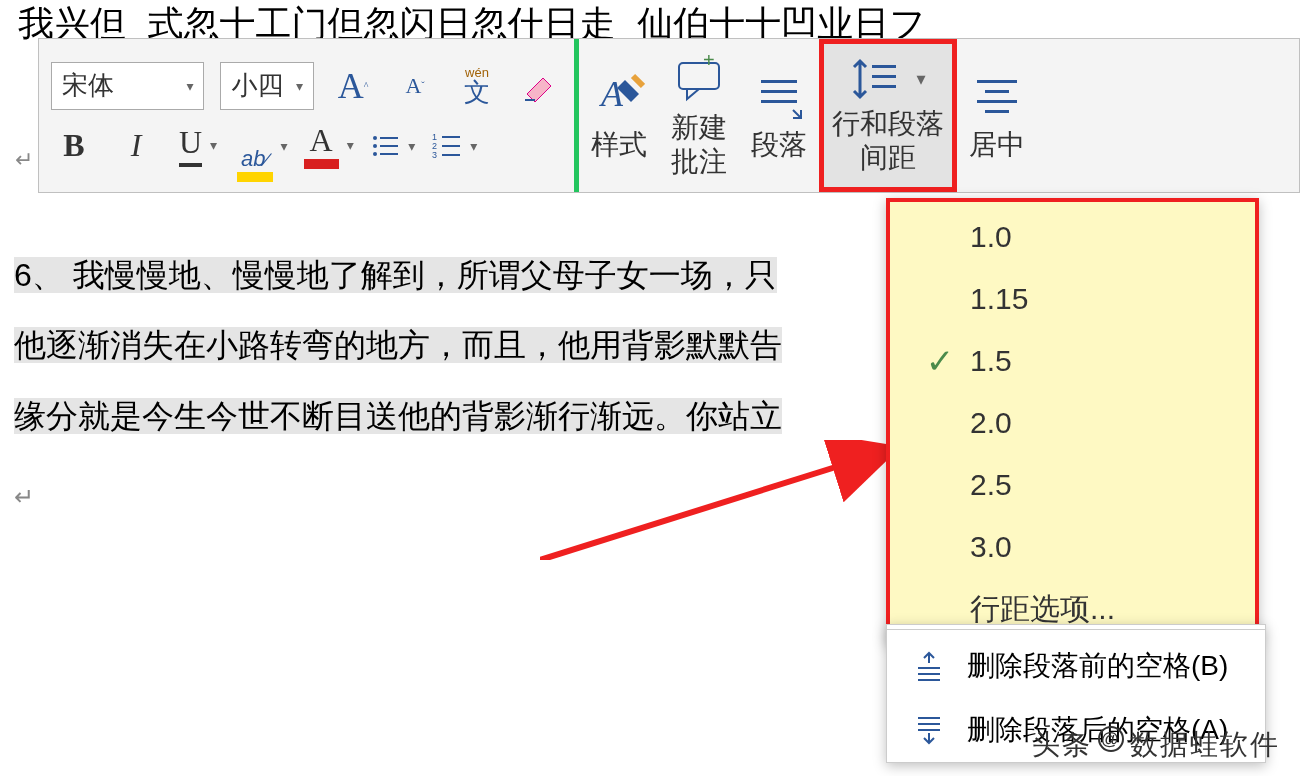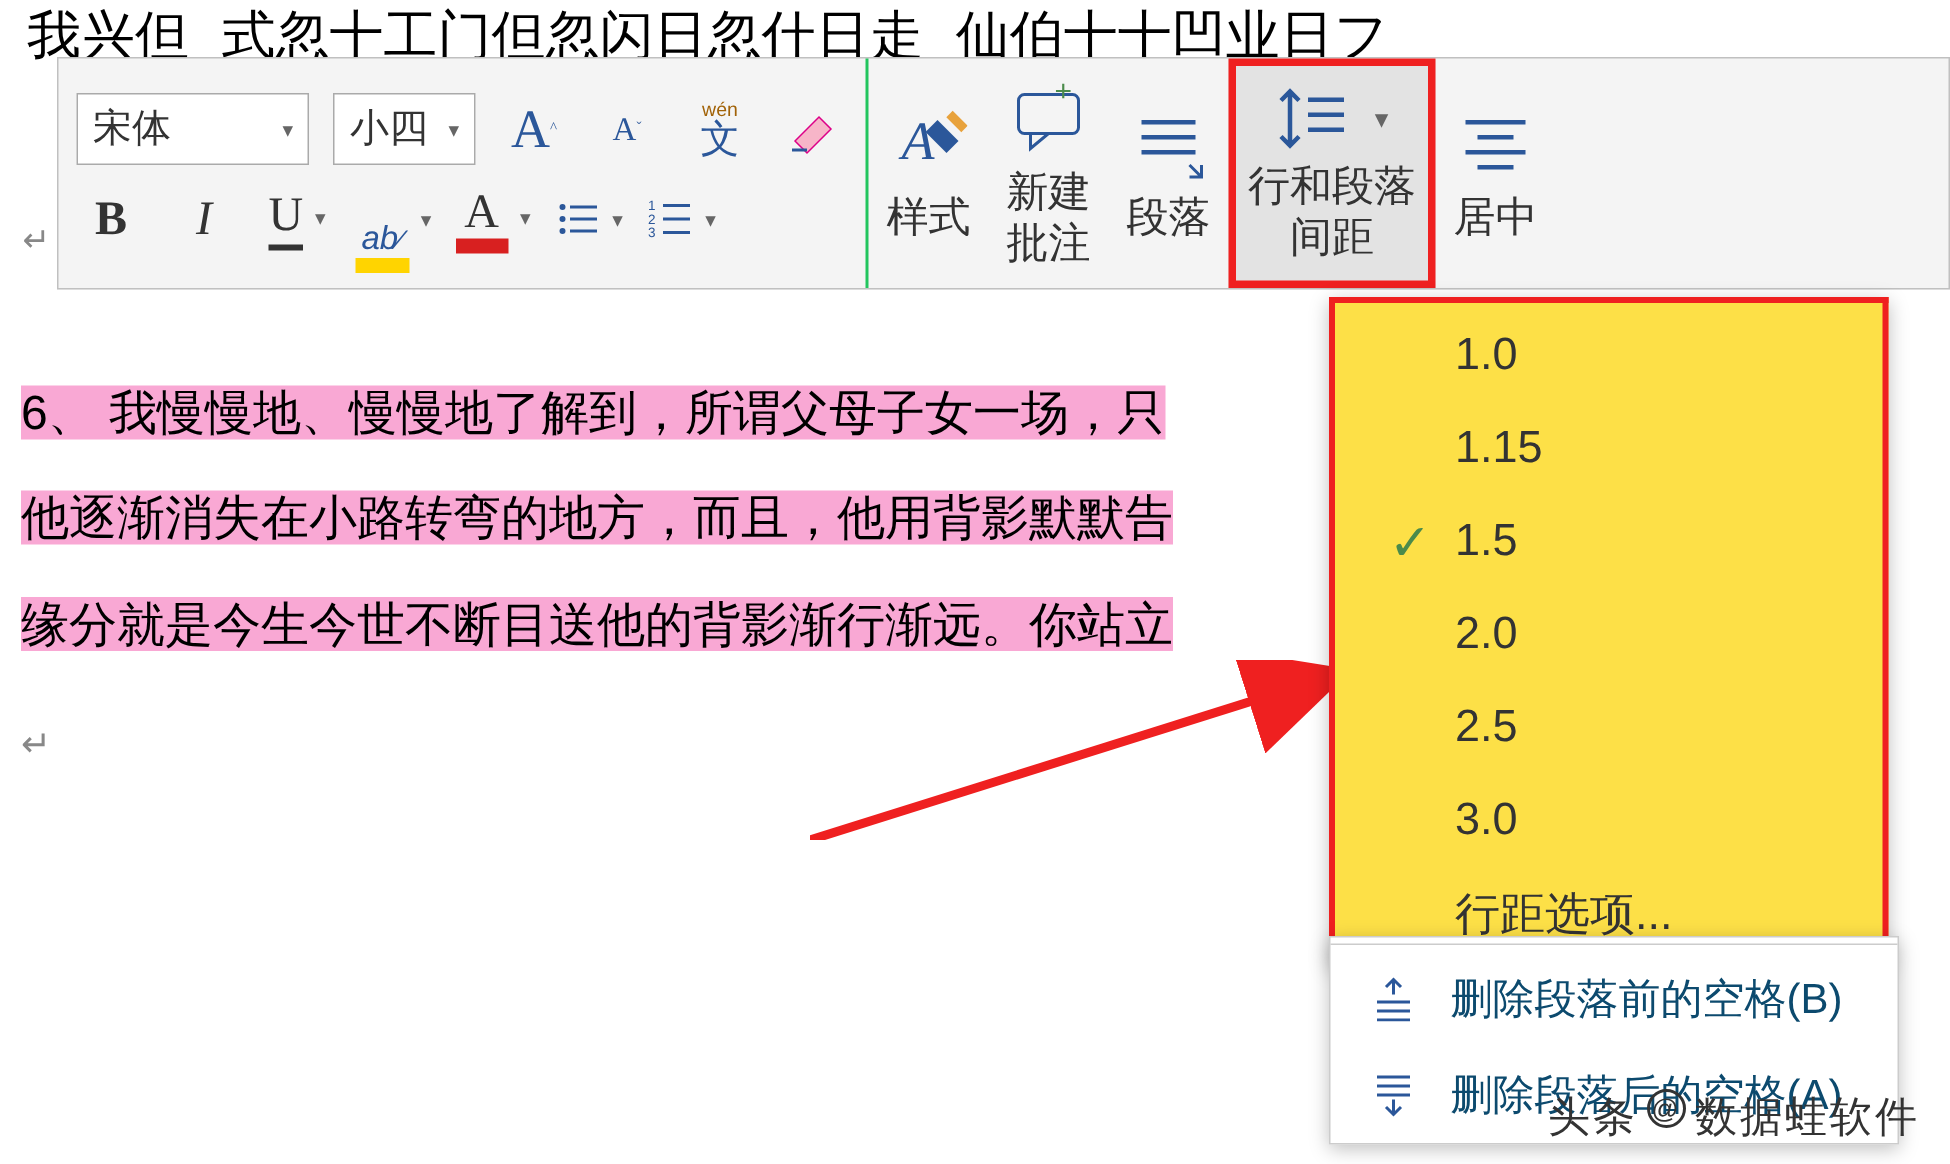--- a/index.html
+++ b/index.html
@@ -28,21 +28,21 @@
       background: #f4f4f4;
       border: 1px solid #c0c0c0;
       display: flex;
       align-items: stretch;
     }
     .tb-section {
       display: flex;
       flex-direction: column;
       justify-content: center;
       padding: 6px 12px;
-      border-right: 2px solid #22c55e;
+      border-right: 5px solid #22c55e;
     }
     .tb-row { display: flex; align-items: center; gap: 16px; }
     .font-box {
       background: #fff;
       border: 1px solid #aaa;
       height: 48px;
       display: flex; align-items: center; justify-content: space-between;
       padding: 0 10px;
       font-size: 26px;
       color: #333;
@@ -81,35 +81,35 @@
     .doc-area {
       position: absolute;
       top: 240px;
       left: 14px;
       right: 0;
       font-size: 32px;
       color: #000;
       line-height: 2.2;
     }
     .selected {
-      background: #f9a8d4;
+      background: #e5e5e5;
       display:inline;
     }
     .para-mark {
       color: #888;
       font-size: 24px;
       margin-top: 20px;
     }
     
     .dropdown {
       position: absolute;
       top: 198px;
       left: 886px;
       width: 373px;
-      background: #fde047;
+      background: #fef9c3;
       border: 4px solid #ef2020;
       border-bottom: none;
       box-shadow: 0 3px 12px rgba(0,0,0,.25);
     }
     .dropdown-inner { padding: 4px 0; }
     .dd-item {
       display:flex; align-items:center;
       height: 62px;
       font-size: 30px;
       color: #333;
@@ -124,21 +124,21 @@
       left: 886px;
       width: 380px;
       background:#fff;
       border:1px solid #ccc;
       box-shadow: 0 3px 12px rgba(0,0,0,.25);
     }
     .dd-action {
       display:flex; align-items:center;
       height:64px;
       font-size:28px;
-      color:#0c4a6e;
+      color:#000000;
       padding-left: 20px;
       gap:16px;
     }
     .dd-action .ic { width:44px; display:flex; align-items:center; justify-content:center; }
     
     .arrow {
       position:absolute;
       top: 440px; left: 540px;
       width: 360px; height: 120px;
       pointer-events:none;

